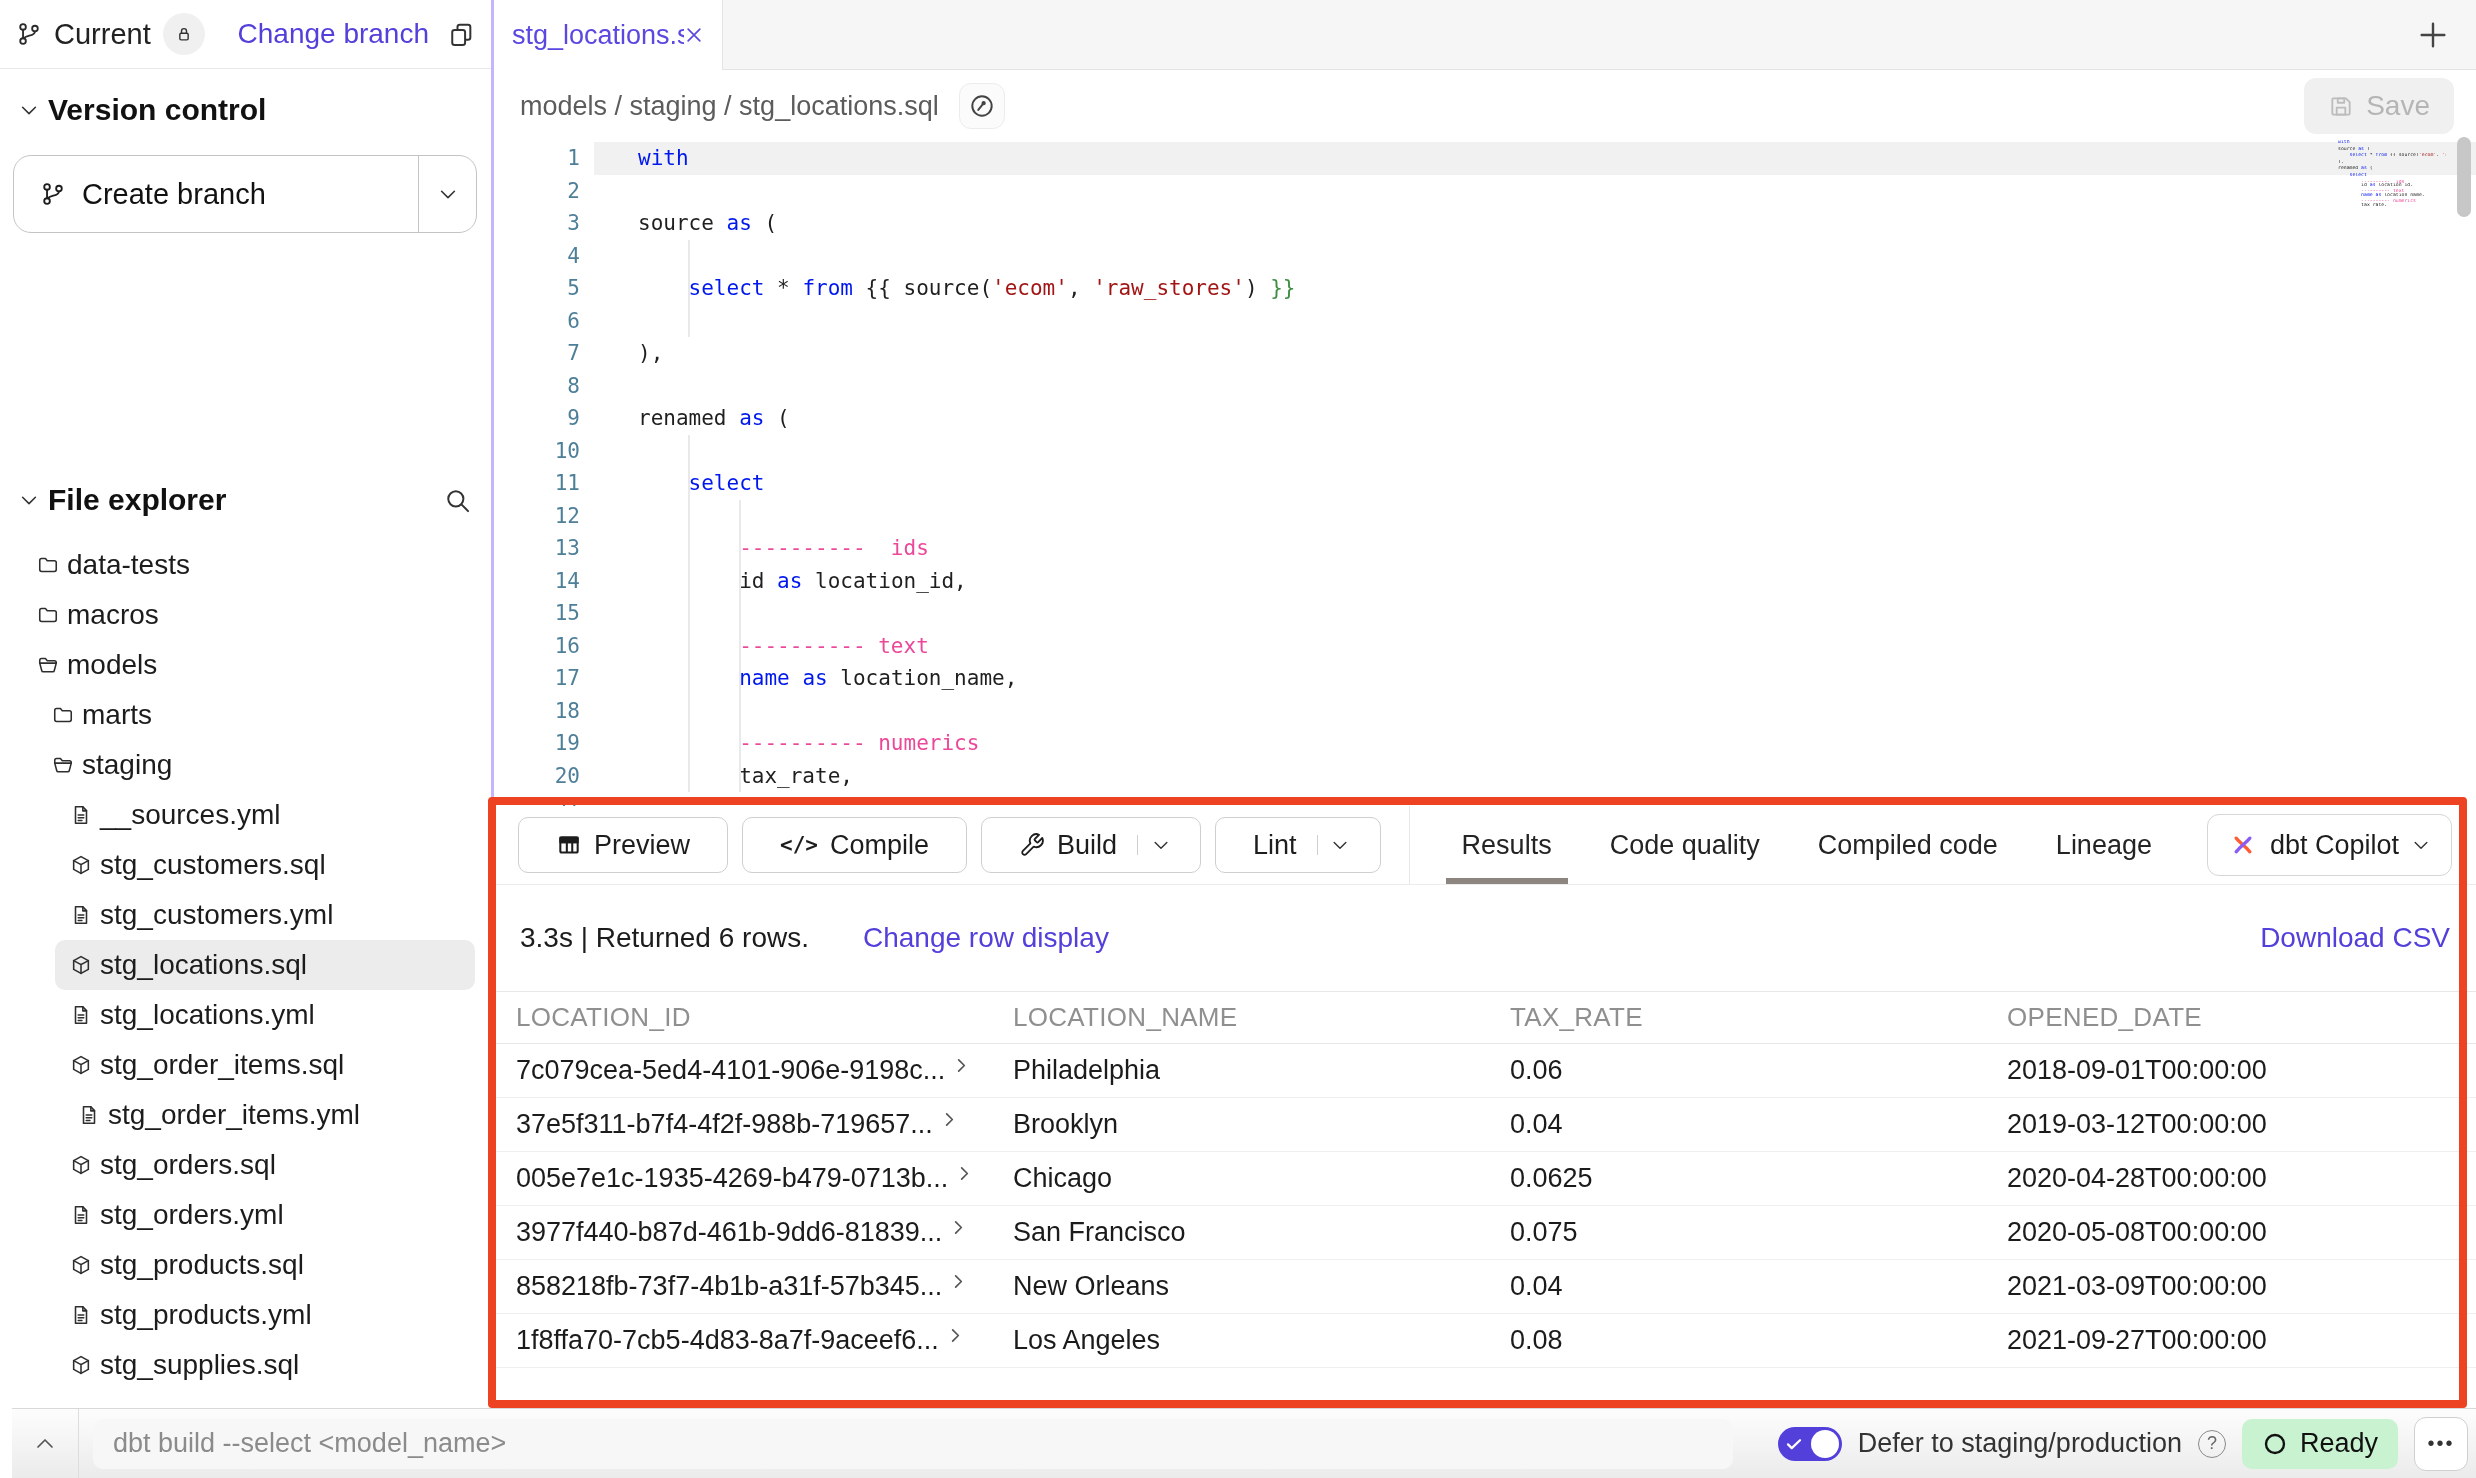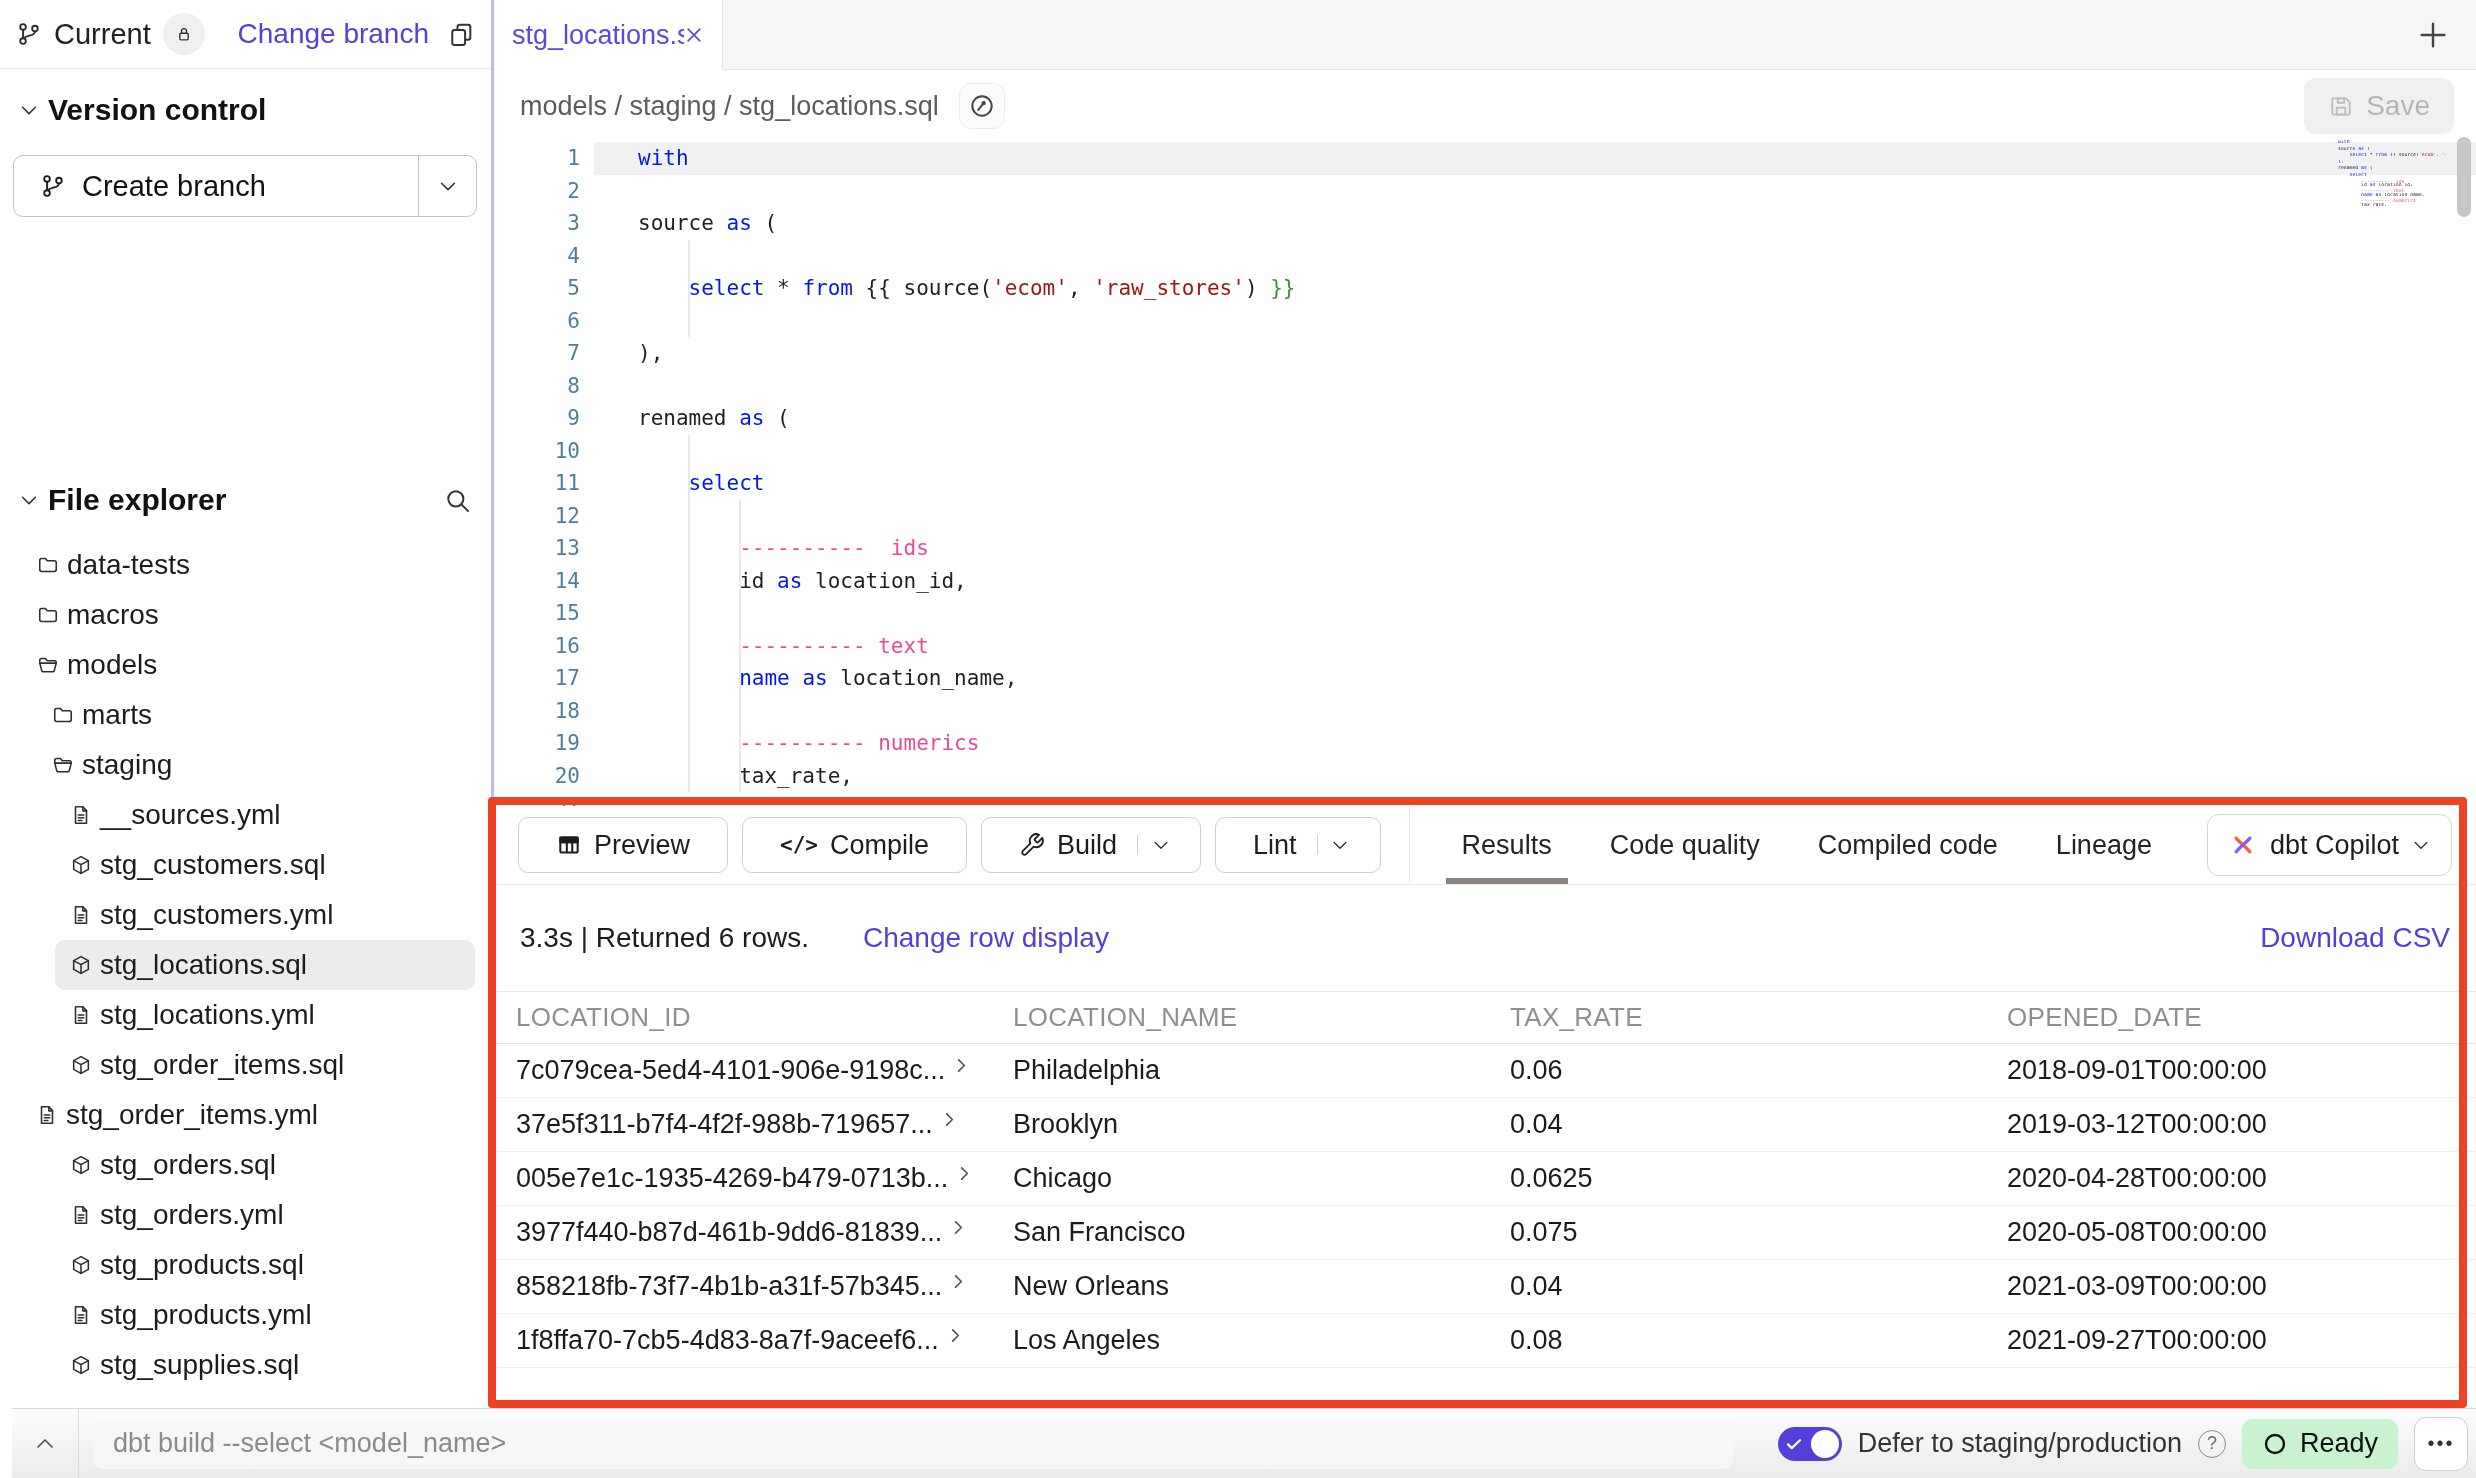--- a/index.html
+++ b/index.html
@@ -20,21 +20,21 @@
   .change-branch { margin-left:auto; font-size:28px; font-weight:500; margin-right:18px; }
   .branch-row .icn.copy { width:28px; height:28px; color:#333; cursor:pointer; }
 
   .sec-header { position:absolute; left:6px; right:0; height:44px; display:flex; align-items:center; padding-left:12px; gap:8px; }
   .sec-header .icn.chev { width:22px; height:22px; color:#333; }
   .sec-title { font-size:30px; font-weight:700; color:#111; }
   .vc-header { top:88px; }
   .fe-header { top:478px; }
   .fe-header .icn.search { width:28px; height:28px; color:#333; margin-left:auto; margin-right:20px; cursor:pointer; }
 
-  .create-branch { position:absolute; top:155px; left:13px; right:14px; height:62px; border:1.5px solid #c4c4c4; border-radius:10px; display:flex; align-items:stretch; background:#fff; }
+  .create-branch { position:absolute; top:155px; left:13px; right:14px; height:78px; border:1.5px solid #c4c4c4; border-radius:18px; display:flex; align-items:stretch; background:#fff; }
   .cb-main { flex:1; display:flex; align-items:center; padding-left:26px; gap:16px; cursor:pointer; }
   .cb-main .icn { width:26px; height:26px; color:#1d1d1d; }
   .cb-label { font-size:29px; font-weight:500; color:#111; }
   .cb-arrow { width:58px; border-left:1.5px solid #c4c4c4; display:flex; align-items:center; justify-content:center; cursor:pointer; }
   .cb-arrow .icn { width:22px; height:22px; color:#333; }
 
   .file-tree { position:absolute; top:540px; left:0; right:0; bottom:0; overflow:hidden; }
   .tree-item { height:50px; display:flex; align-items:center; cursor:pointer; }
   .tree-item .icn { width:22px; height:22px; color:#2e2e2e; margin-right:8px; }
   .tree-label { font-size:28px; color:#1c1c1c; white-space:nowrap; }
@@ -293,21 +293,21 @@
         </div>
         <div class="tree-item" style="padding-left: 70px;">
           <span class="icn">
             <svg viewBox="0 0 24 24" fill="none" stroke="currentColor" stroke-width="1.7" stroke-linecap="round" stroke-linejoin="round">
               <path d="M12 2.8l8 4.4v9.6l-8 4.4-8-4.4V7.2z"></path>
               <path d="M4 7.2l8 4.4 8-4.4M12 11.6V21.2"></path>
             </svg>
           </span>
           <span class="tree-label">stg_order_items.sql</span>
         </div>
-        <div class="tree-item" style="padding-left: 36px;">
+        <div class="tree-item" style="padding-left: 78px;">
           <span class="icn">
             <svg viewBox="0 0 24 24" fill="none" stroke="currentColor" stroke-width="1.7" stroke-linecap="round" stroke-linejoin="round">
               <path d="M6 3h8l4 4.2V21H6z"></path>
               <path d="M14 3v4.5h4"></path>
               <path d="M9 12h6M9 15h6M9 18h4"></path>
             </svg>
           </span>
           <span class="tree-label">stg_order_items.yml</span>
         </div>
         <div class="tree-item" style="padding-left: 70px;">

